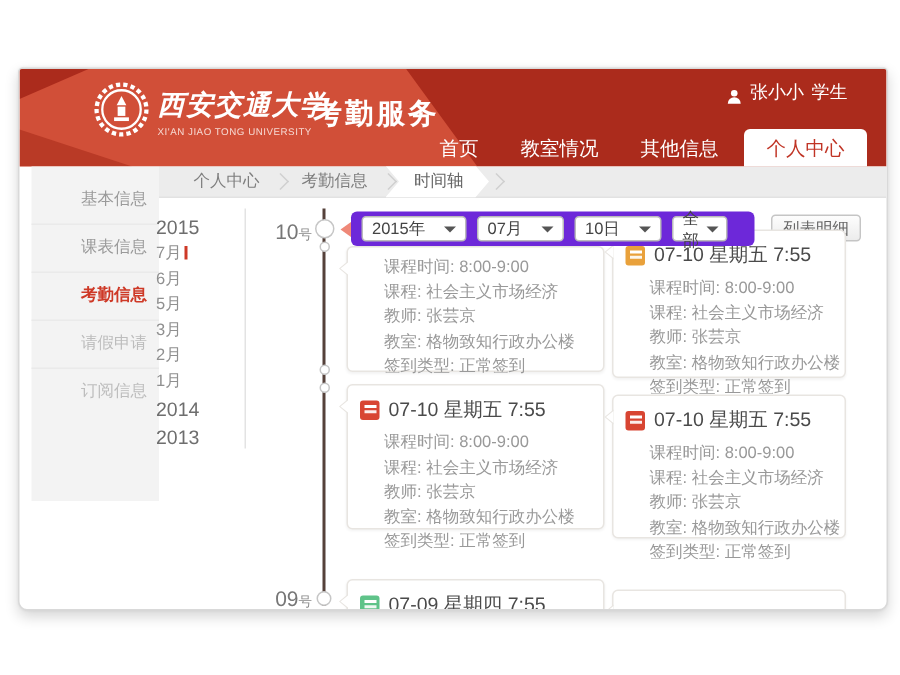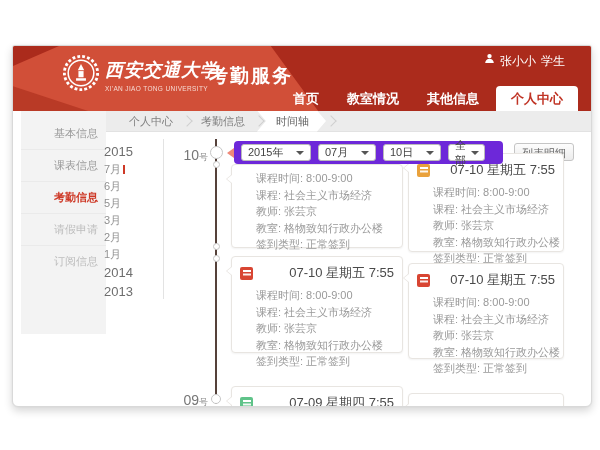--- a/index.html
+++ b/index.html
@@ -15,23 +15,23 @@
   .hdr{position:absolute;left:0;top:0;width:578px;height:65px;background:#d14f38;}
   .hdr-dark{position:absolute;inset:0;background:#ab2b1c;
             clip-path:polygon(44.6% 0,100% 0,100% 100%,52.8% 100%);}
   .hdr-corner{position:absolute;inset:0;background:#ab2b1c;clip-path:polygon(0 0,46px 0,0 20px);}
   .hdr-corner2{position:absolute;inset:0;background:#b93a26;clip-path:polygon(0 100%,0 62%,13% 100%);}
   .logo{left:49px;top:8px;width:38px;height:38px;}
   .uni-cn{left:92px;top:12px;color:#fff;font-family:"DejaVu Serif","Liberation Serif",serif;
           font-style:italic;font-weight:bold;font-size:18px;letter-spacing:1px;white-space:nowrap;}
   .uni-en{left:92px;top:39px;color:#f6d9d2;font-size:6.5px;letter-spacing:.35px;white-space:nowrap;}
   .app-title{left:196px;top:17px;color:#fff;font-size:19px;font-weight:bold;letter-spacing:2px;white-space:nowrap;}
-  .user{right:26px;top:7px;display:flex;align-items:flex-start;gap:5px;color:#fff;font-size:12px;}
+  .user{right:26px;top:7px;display:flex;align-items:flex-end;gap:5px;color:#fff;font-size:12px;}
   .nav{right:13px;bottom:0;display:flex;align-items:flex-end;}
-  .nav-item{color:#fff;font-size:13px;font-weight:bold;line-height:25px;padding:0 11px;margin-left:6px;cursor:pointer;white-space:nowrap;margin-top:43px;}
+  .nav-item{color:#fff;font-size:13px;font-weight:normal;line-height:25px;padding:0 11px;margin-left:6px;cursor:pointer;white-space:nowrap;margin-top:43px;}
   .nav-item.active{background:#fff;color:#c03425;border-radius:4px 4px 0 0;padding:0 15px;}
 
   
   .crumbs{left:93px;top:65px;width:485px;height:21px;background:#ececec;border-bottom:1px solid #e2e2e2;
           display:flex;align-items:center;padding-left:14px;box-sizing:border-box;}
   .crumb{font-size:11px;color:#7e7e7e;padding:0 9px;line-height:21px;white-space:nowrap;}
   .crumb.active{background:#fff;color:#666;
       clip-path:polygon(0 0,calc(100% - 9px) 0,100% 50%,calc(100% - 9px) 100%,0 100%,9px 50%);
       padding:0 17px 0 19px;margin-left:-7px;}
   .csep{width:7px;height:7px;border-top:1px solid #cfcfcf;border-right:1px solid #cfcfcf;
@@ -75,21 +75,21 @@
 
   
   .card{position:absolute;background:#fff;border:1px solid #e8e5e1;border-radius:4px;
         box-shadow:0 1px 2px rgba(0,0,0,.05);box-sizing:border-box;}
   .card::before{content:"";position:absolute;left:-6px;top:9px;width:0;height:0;
       border-top:5px solid transparent;border-bottom:5px solid transparent;border-right:6px solid #e8e5e1;}
   .card::after{content:"";position:absolute;left:-5px;top:10px;width:0;height:0;
       border-top:4px solid transparent;border-bottom:4px solid transparent;border-right:5px solid #fff;}
   .card.col-l{left:218px;width:172px;}
   .card.col-r{left:395px;width:156px;}
-  .card-head{display:flex;align-items:center;gap:6px;padding:7px 8px 2px 8px;font-size:13px;color:#4a4a4a;justify-content:space-between;}
+  .card-head{display:flex;align-items:center;gap:6px;padding:7px 8px 2px 8px;font-size:13px;color:#4a4a4a;}
   .cicon{position:relative;width:13px;height:13px;border-radius:2px;flex:0 0 13px;}
   .cicon::before{content:"";position:absolute;left:2.5px;top:3.5px;width:8px;height:1.5px;background:#fff;
                  box-shadow:0 3.5px 0 rgba(255,255,255,.9);}
   .ic-orange{background:#e9a13b;}
   .ic-red{background:#d84532;}
   .ic-green{background:#5fc389;}
   .card-lines{padding:3px 8px 6px 24px;}
   .cline{font-size:11px;color:#999;line-height:16.5px;white-space:nowrap;}
 </style>
 </head>

